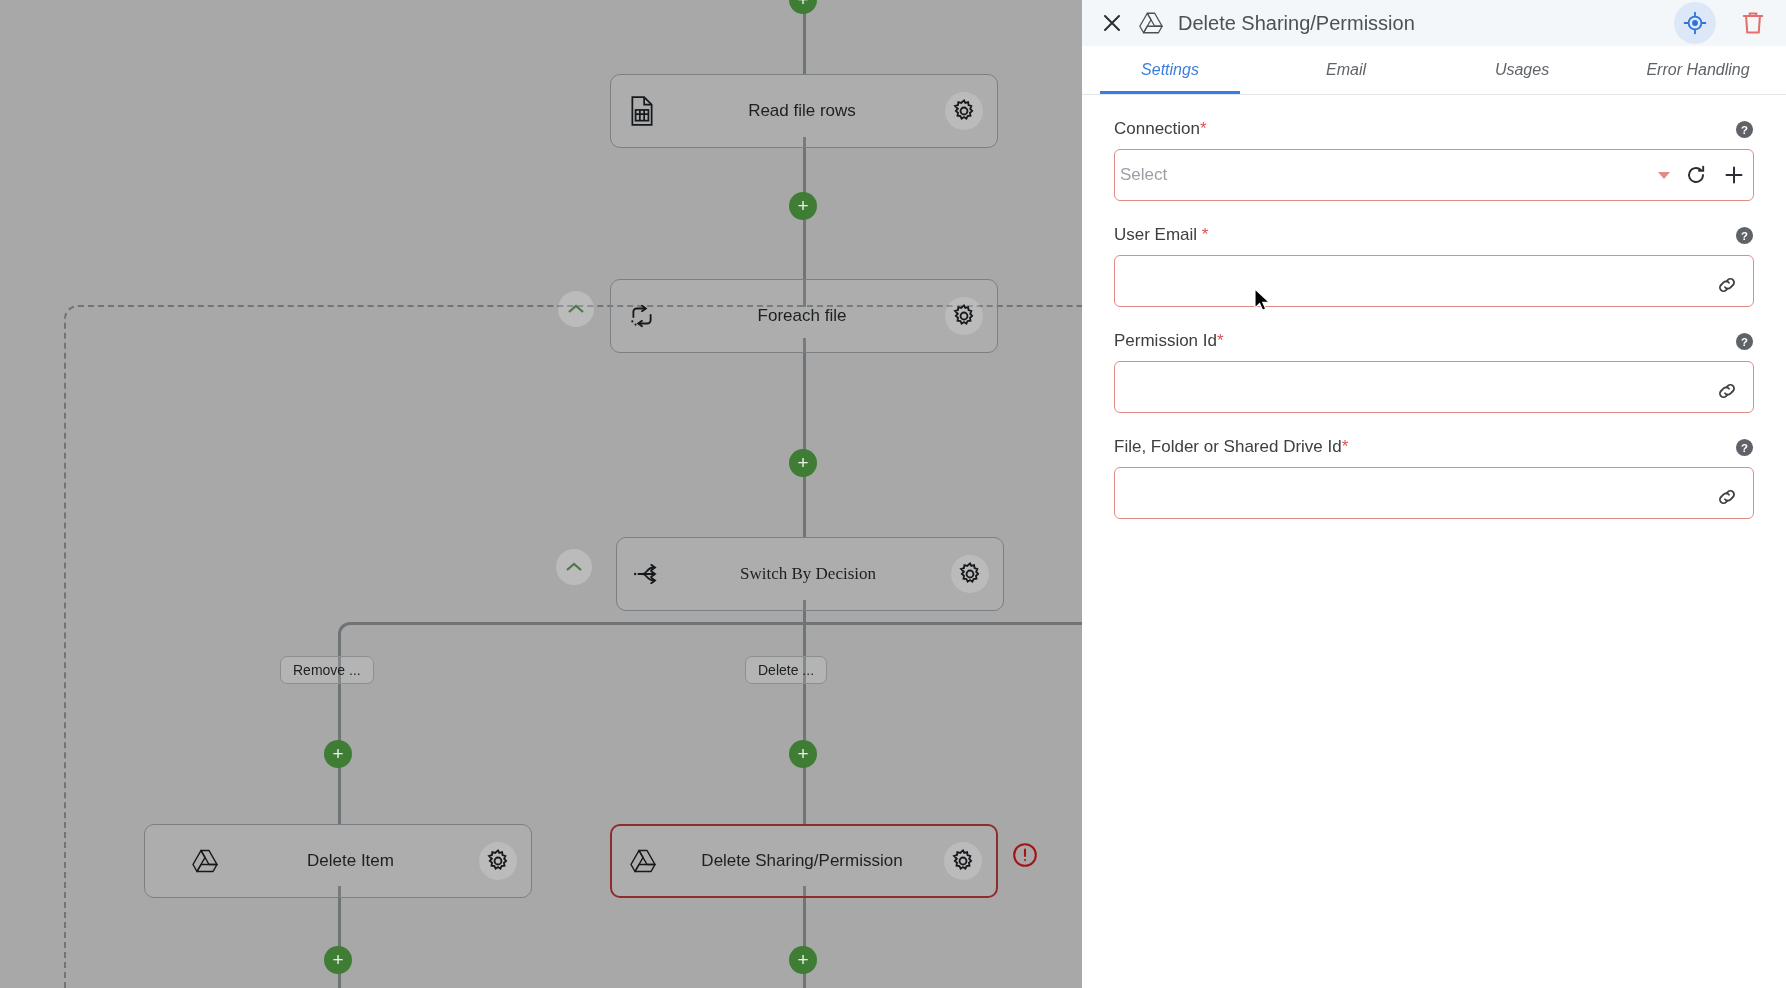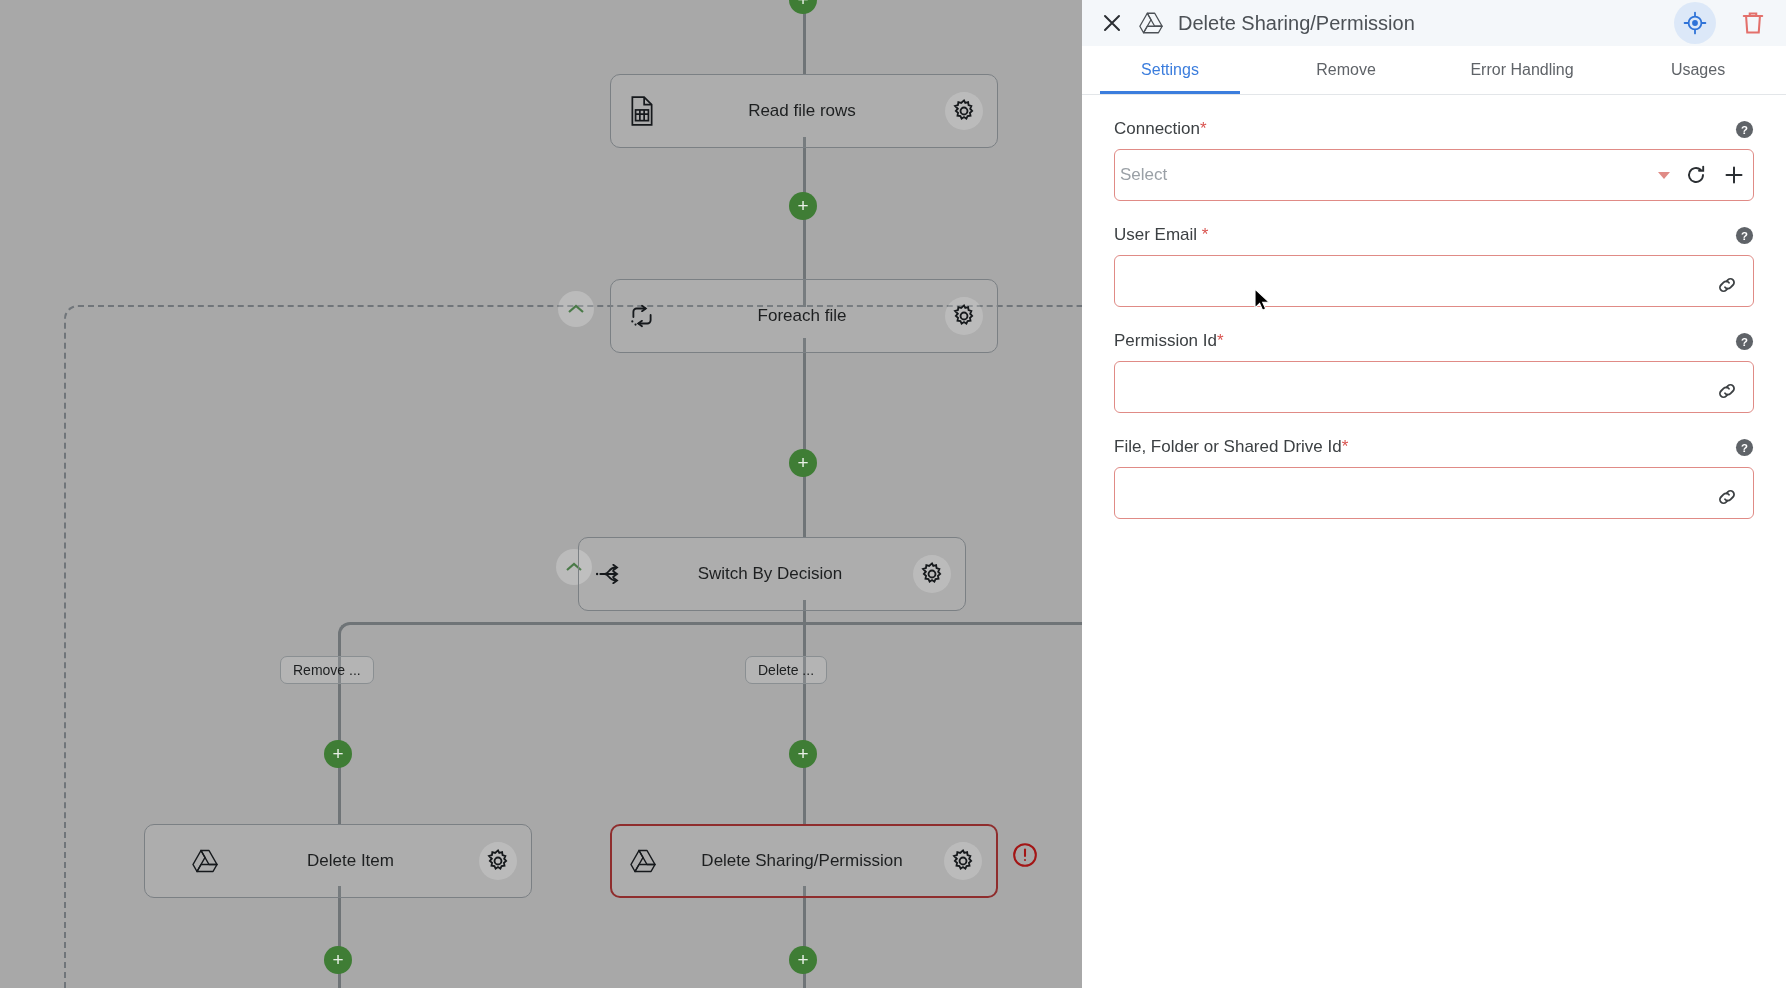--- a/index.html
+++ b/index.html
@@ -205,20 +205,21 @@
   .tab {
     flex: 1 1 0;
     display: flex;
     align-items: center;
     justify-content: center;
     font-size: 16px;
     color: #5f6368;
     cursor: pointer;
     position: relative;
     white-space: nowrap;
+    font-style: italic;
   }
   .tab.active { color: #3b7ddd; }
   .tab.active::after {
     content: "";
     position: absolute;
     left: 10%; right: 10%;
     bottom: 0;
     height: 3px;
     background: #3b7ddd;
   }
@@ -386,21 +387,21 @@
           <path d="M12 2.2l1.2 2.4 2.6-.7.4 2.7 2.6.8-1.1 2.5 1.8 2-2 1.8.5 2.6-2.7.3-1.1 2.5-2.2-1.5-2.2 1.5-1.1-2.5-2.7-.3.5-2.6-2-1.8 1.8-2L3.8 7.4l2.6-.8.4-2.7 2.6.7z"></path>
         </svg>
       </div>
     </div>
 
     <div class="collapse-btn" style="left:556px; top:549px;">
       <svg width="18" height="12" viewBox="0 0 18 12" fill="none" stroke="#4a7a48" stroke-width="2.2">
           <path d="M2 9l7-6 7 6"></path>
         </svg>
     </div>
-    <div class="node" style="left:578px; top:537px; width:388px;">
+    <div class="node" style="left:616px; top:537px; width:388px;font-family:Liberation Serif, serif;">
       <div class="node-icon">
         <svg width="28" height="26" viewBox="0 0 26 24" fill="none" stroke="#16191c" stroke-width="1.7" stroke-linecap="round">
           <path d="M4 12h4"></path>
           <path d="M1 12h.01" stroke-width="2.2"></path>
           <path d="M8 12c4 0 4-6 10-6"></path>
           <path d="M8 12c4 0 4 6 10 6"></path>
           <path d="M8 12h10"></path>
           <path d="M16 3.5L19.5 6 16 8.5"></path>
           <path d="M16 9.5L19.5 12 16 14.5"></path>
           <path d="M16 15.5L19.5 18 16 20.5"></path>
@@ -496,27 +497,27 @@
           <path d="M4.6 5.5l1.1 15.3h10.6l1.1-15.3"></path>
         </svg>
       </div>
     </div>
 
     <div id="tabs">
       <div class="tab active">
         <span>Settings</span>
       </div>
       <div class="tab">
-        <span>Remove</span>
+        <span>Email</span>
+      </div>
+      <div class="tab">
+        <span>Usages</span>
       </div>
       <div class="tab">
         <span>Error Handling</span>
-      </div>
-      <div class="tab">
-        <span>Usages</span>
       </div>
     </div>
 
     <div id="form">
 
       <div class="field">
         <div class="field-label-row">
           <div class="field-label"><span>Connection</span><span class="req">*</span></div>
           <div class="help-icon">
             <svg width="19" height="19" viewBox="0 0 20 20">

